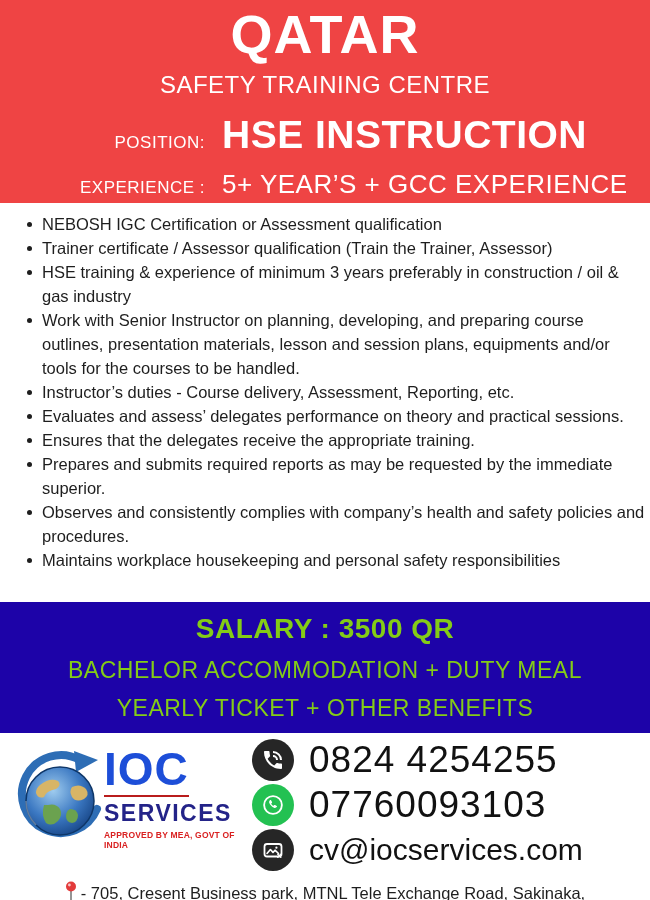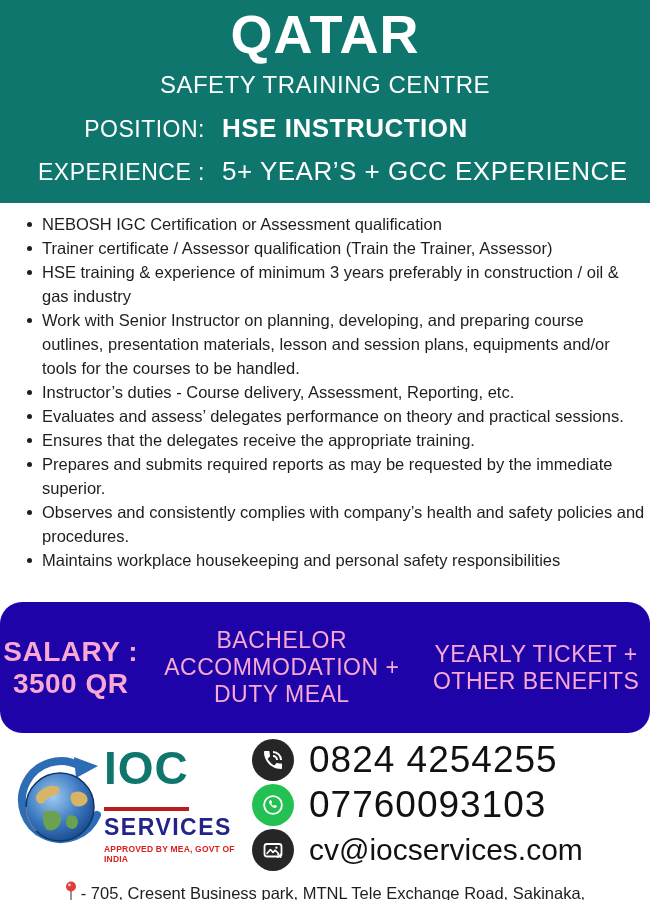--- a/index.html
+++ b/index.html
@@ -5,72 +5,72 @@
   html,body{margin:0;padding:0;}
   body{
     width:650px;height:900px;overflow:hidden;background:#ffffff;
     font-family:"Liberation Sans","DejaVu Sans",sans-serif;
     -webkit-font-smoothing:antialiased;
   }
   .poster{width:650px;height:900px;display:flex;flex-direction:column;}
 
   
   .banner{
-    background:#0f766e;color:#fff;height:203px;flex:0 0 auto;
+    background:#ef4444;color:#fff;height:203px;flex:0 0 auto;
     display:flex;flex-direction:column;align-items:stretch;
   }
   .banner-title{
     text-align:center;font-size:54px;font-weight:800;letter-spacing:1px;
     line-height:1;margin-top:7px;
   }
   .banner-subtitle{
     text-align:center;font-size:24px;font-weight:400;letter-spacing:.5px;
     margin-top:10px;
   }
   .kv-row{display:flex;align-items:baseline;margin-top:14px;}
   .kv-label{
-    width:205px;text-align:right;font-size:23px;font-weight:400;
+    width:205px;text-align:right;font-size:17px;font-weight:400;
     letter-spacing:.5px;flex:0 0 auto;
   }
   .kv-value{padding-left:17px;}
-  .position-value{font-size:26px;font-weight:800;letter-spacing:.5px;}
+  .position-value{font-size:39px;font-weight:800;letter-spacing:.5px;}
   .experience-row{margin-top:12px;}
   .experience-value{font-size:26px;font-weight:500;letter-spacing:.5px;}
 
   
   .requirements{flex:0 0 auto;height:399px;padding:9px 4px 0 22px;box-sizing:border-box;}
   .requirements ul{margin:0;padding:0 0 0 18px;list-style:none;}
   .requirements li{
     position:relative;font-size:16.5px;line-height:24px;color:#1e1e1e;
     padding-left:2px;font-weight:400;
   }
   .requirements li::before{
     content:"";position:absolute;left:-13px;top:10px;width:5px;height:5px;
     border-radius:50%;background:#1e1e1e;
   }
 
   
   .salary-band{
-    background:#1D03A8;color:#f9a8d4;height:131px;flex:0 0 auto;
-    display:flex;flex-direction:row;justify-content:space-evenly;
-    align-items:center;text-align:center;border-radius:22px;
+    background:#1D03A8;color:#84cc16;height:131px;flex:0 0 auto;
+    display:flex;flex-direction:column;justify-content:space-evenly;
+    align-items:center;text-align:center;
   }
   .salary-line{font-size:28px;font-weight:800;letter-spacing:.5px;}
   .benefit-line{font-size:23px;font-weight:500;letter-spacing:.5px;}
 
   
   .footer{flex:1 1 auto;display:flex;flex-direction:column;padding-top:6px;}
   .footer-top{display:flex;flex-direction:row;align-items:flex-start;}
 
   .logo-block{flex:0 0 230px;display:flex;align-items:center;padding-left:14px;margin-top:8px;}
   .logo-globe{flex:0 0 auto;}
   .logo-text{display:flex;flex-direction:column;margin-left:-6px;}
   .logo-name{
-    font-size:46px;font-weight:800;color:#0f766e;line-height:.95;
-    letter-spacing:1px;border-bottom:4px solid #b91c1c;padding-bottom:16px;
+    font-size:46px;font-weight:800;color:#1d4ed8;line-height:.95;
+    letter-spacing:1px;border-bottom:2px solid #b91c1c;padding-bottom:4px;
     align-self:flex-start;
   }
   .logo-subname{font-size:23px;font-weight:800;color:#232388;letter-spacing:1.5px;margin-top:3px;}
   .logo-tagline{font-size:8.5px;font-weight:700;color:#D92121;margin-top:3px;letter-spacing:.2px;}
 
   .contacts{display:flex;flex-direction:column;margin-left:8px;}
   .contact-row{display:flex;align-items:center;margin-bottom:3px;}
   .icon-circle{
     width:42px;height:42px;border-radius:50%;display:flex;
     align-items:center;justify-content:center;flex:0 0 auto;

